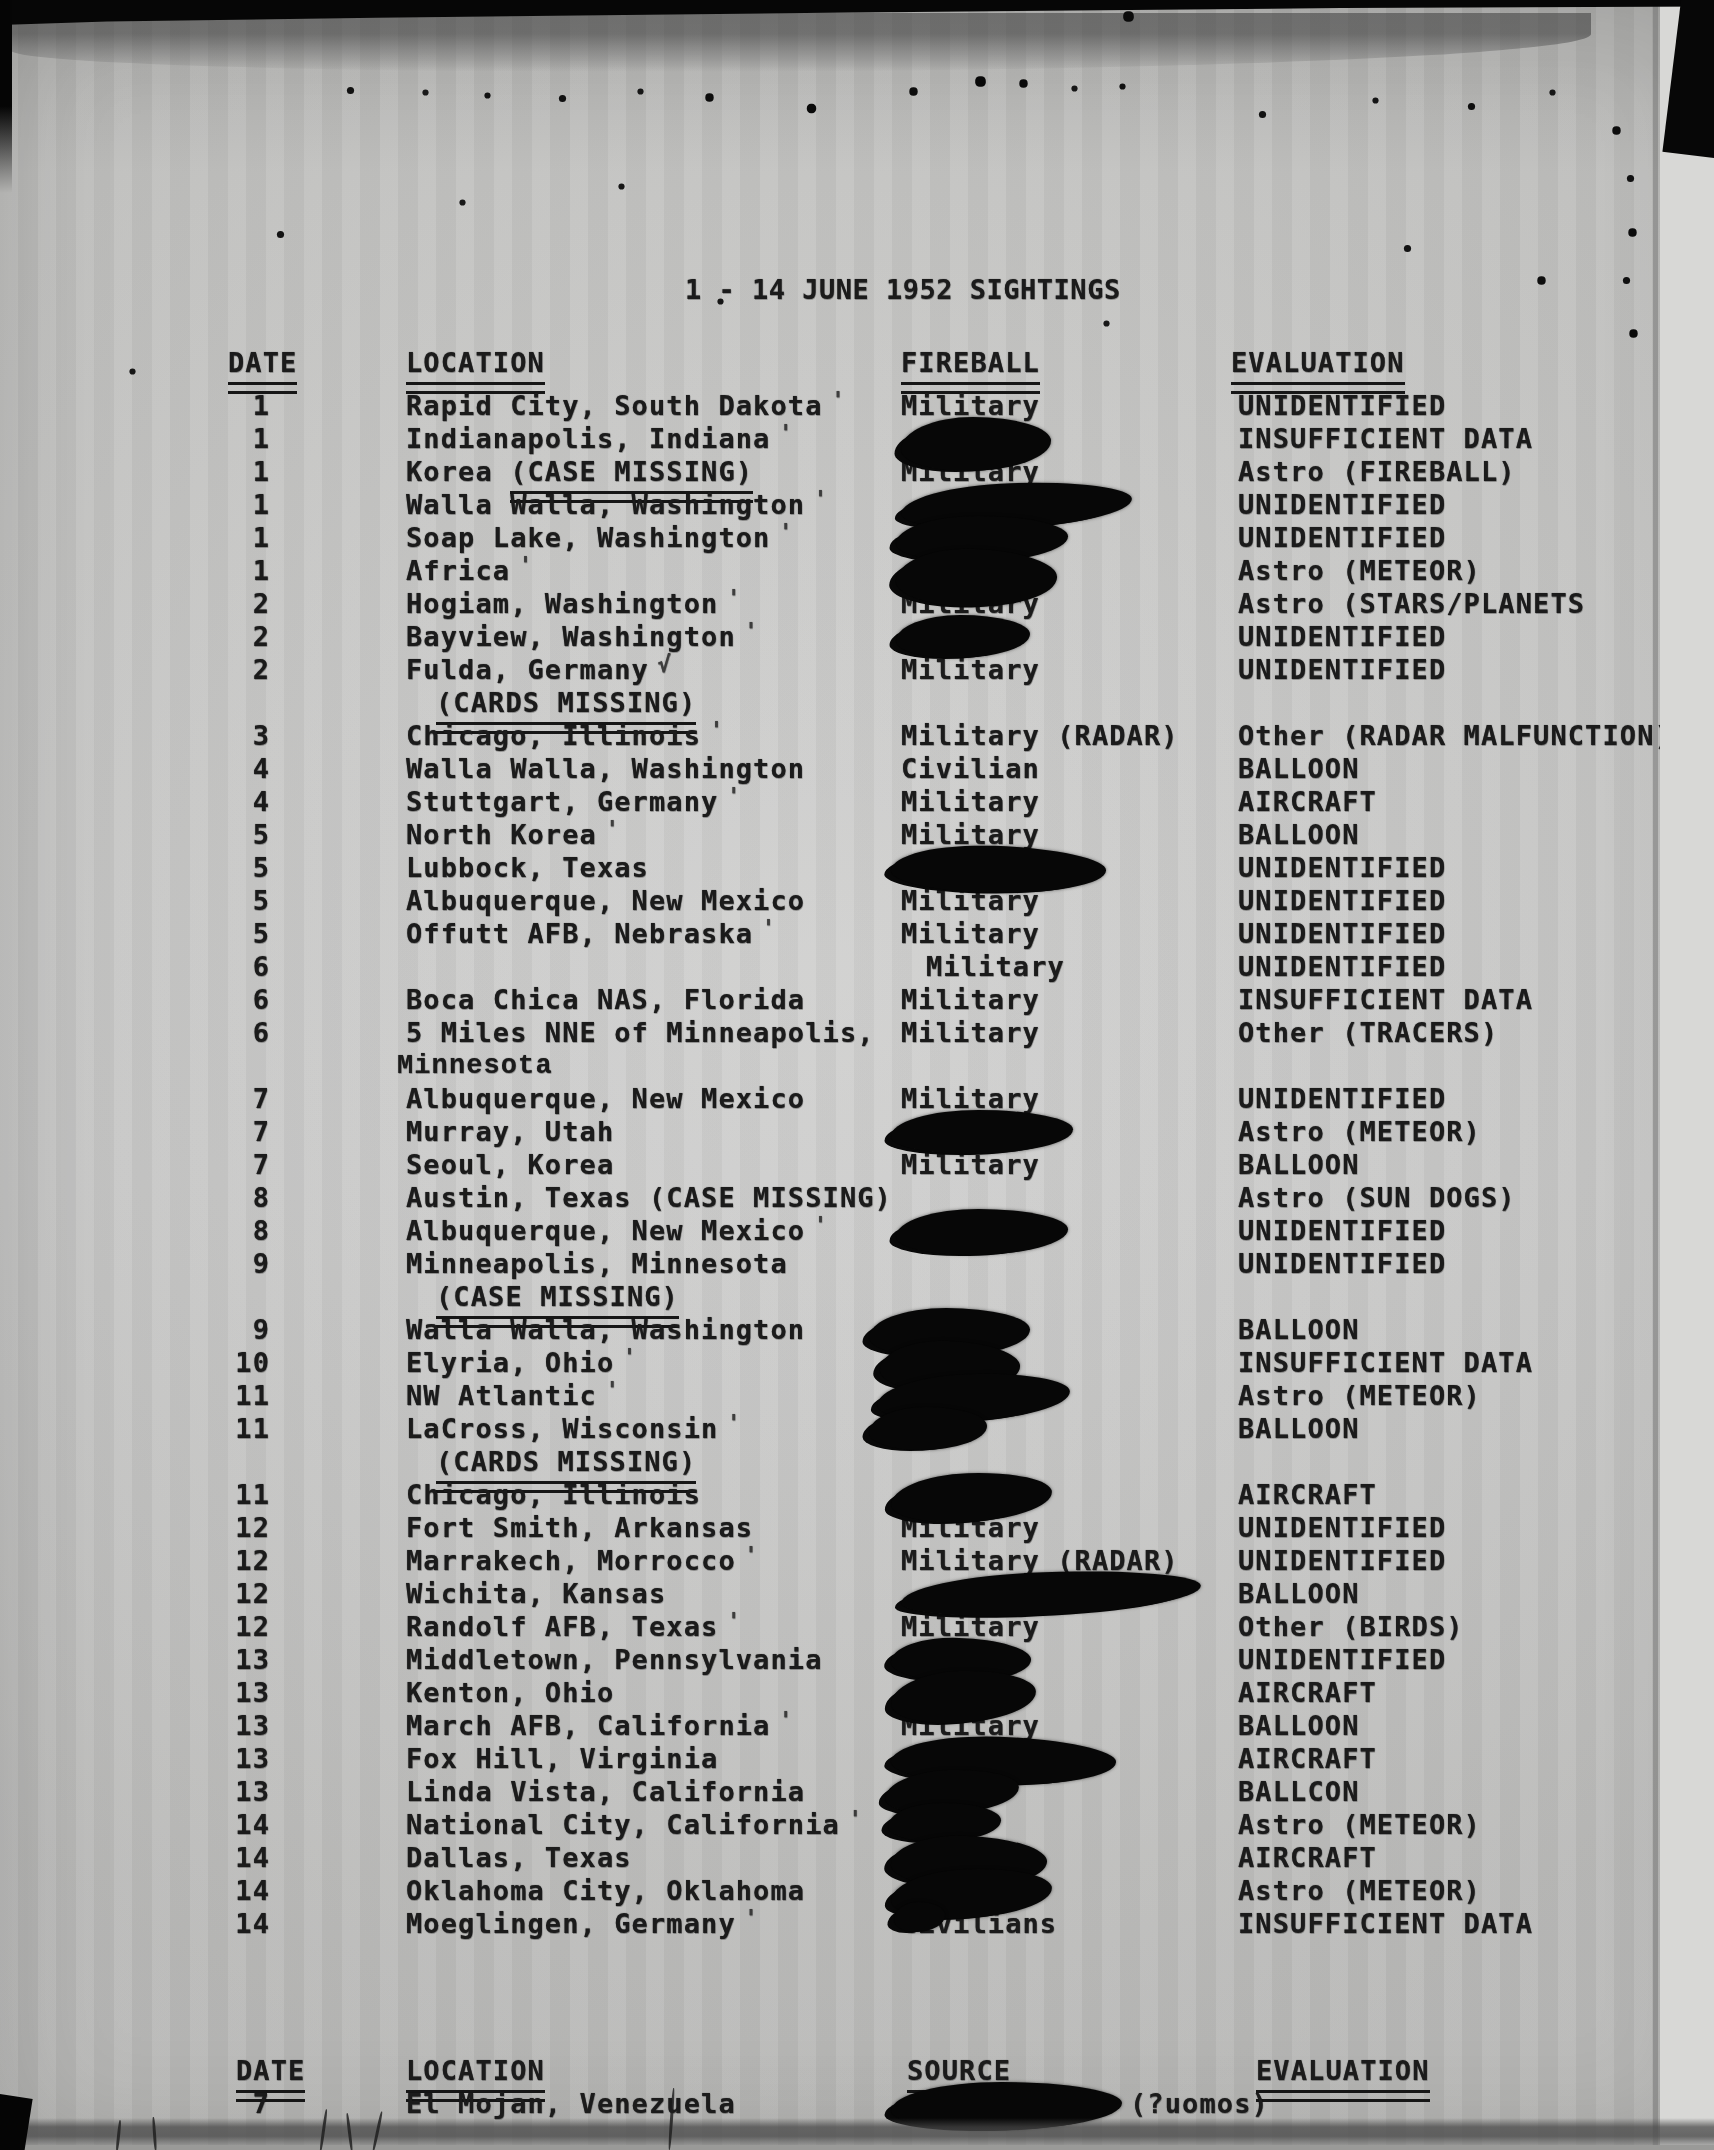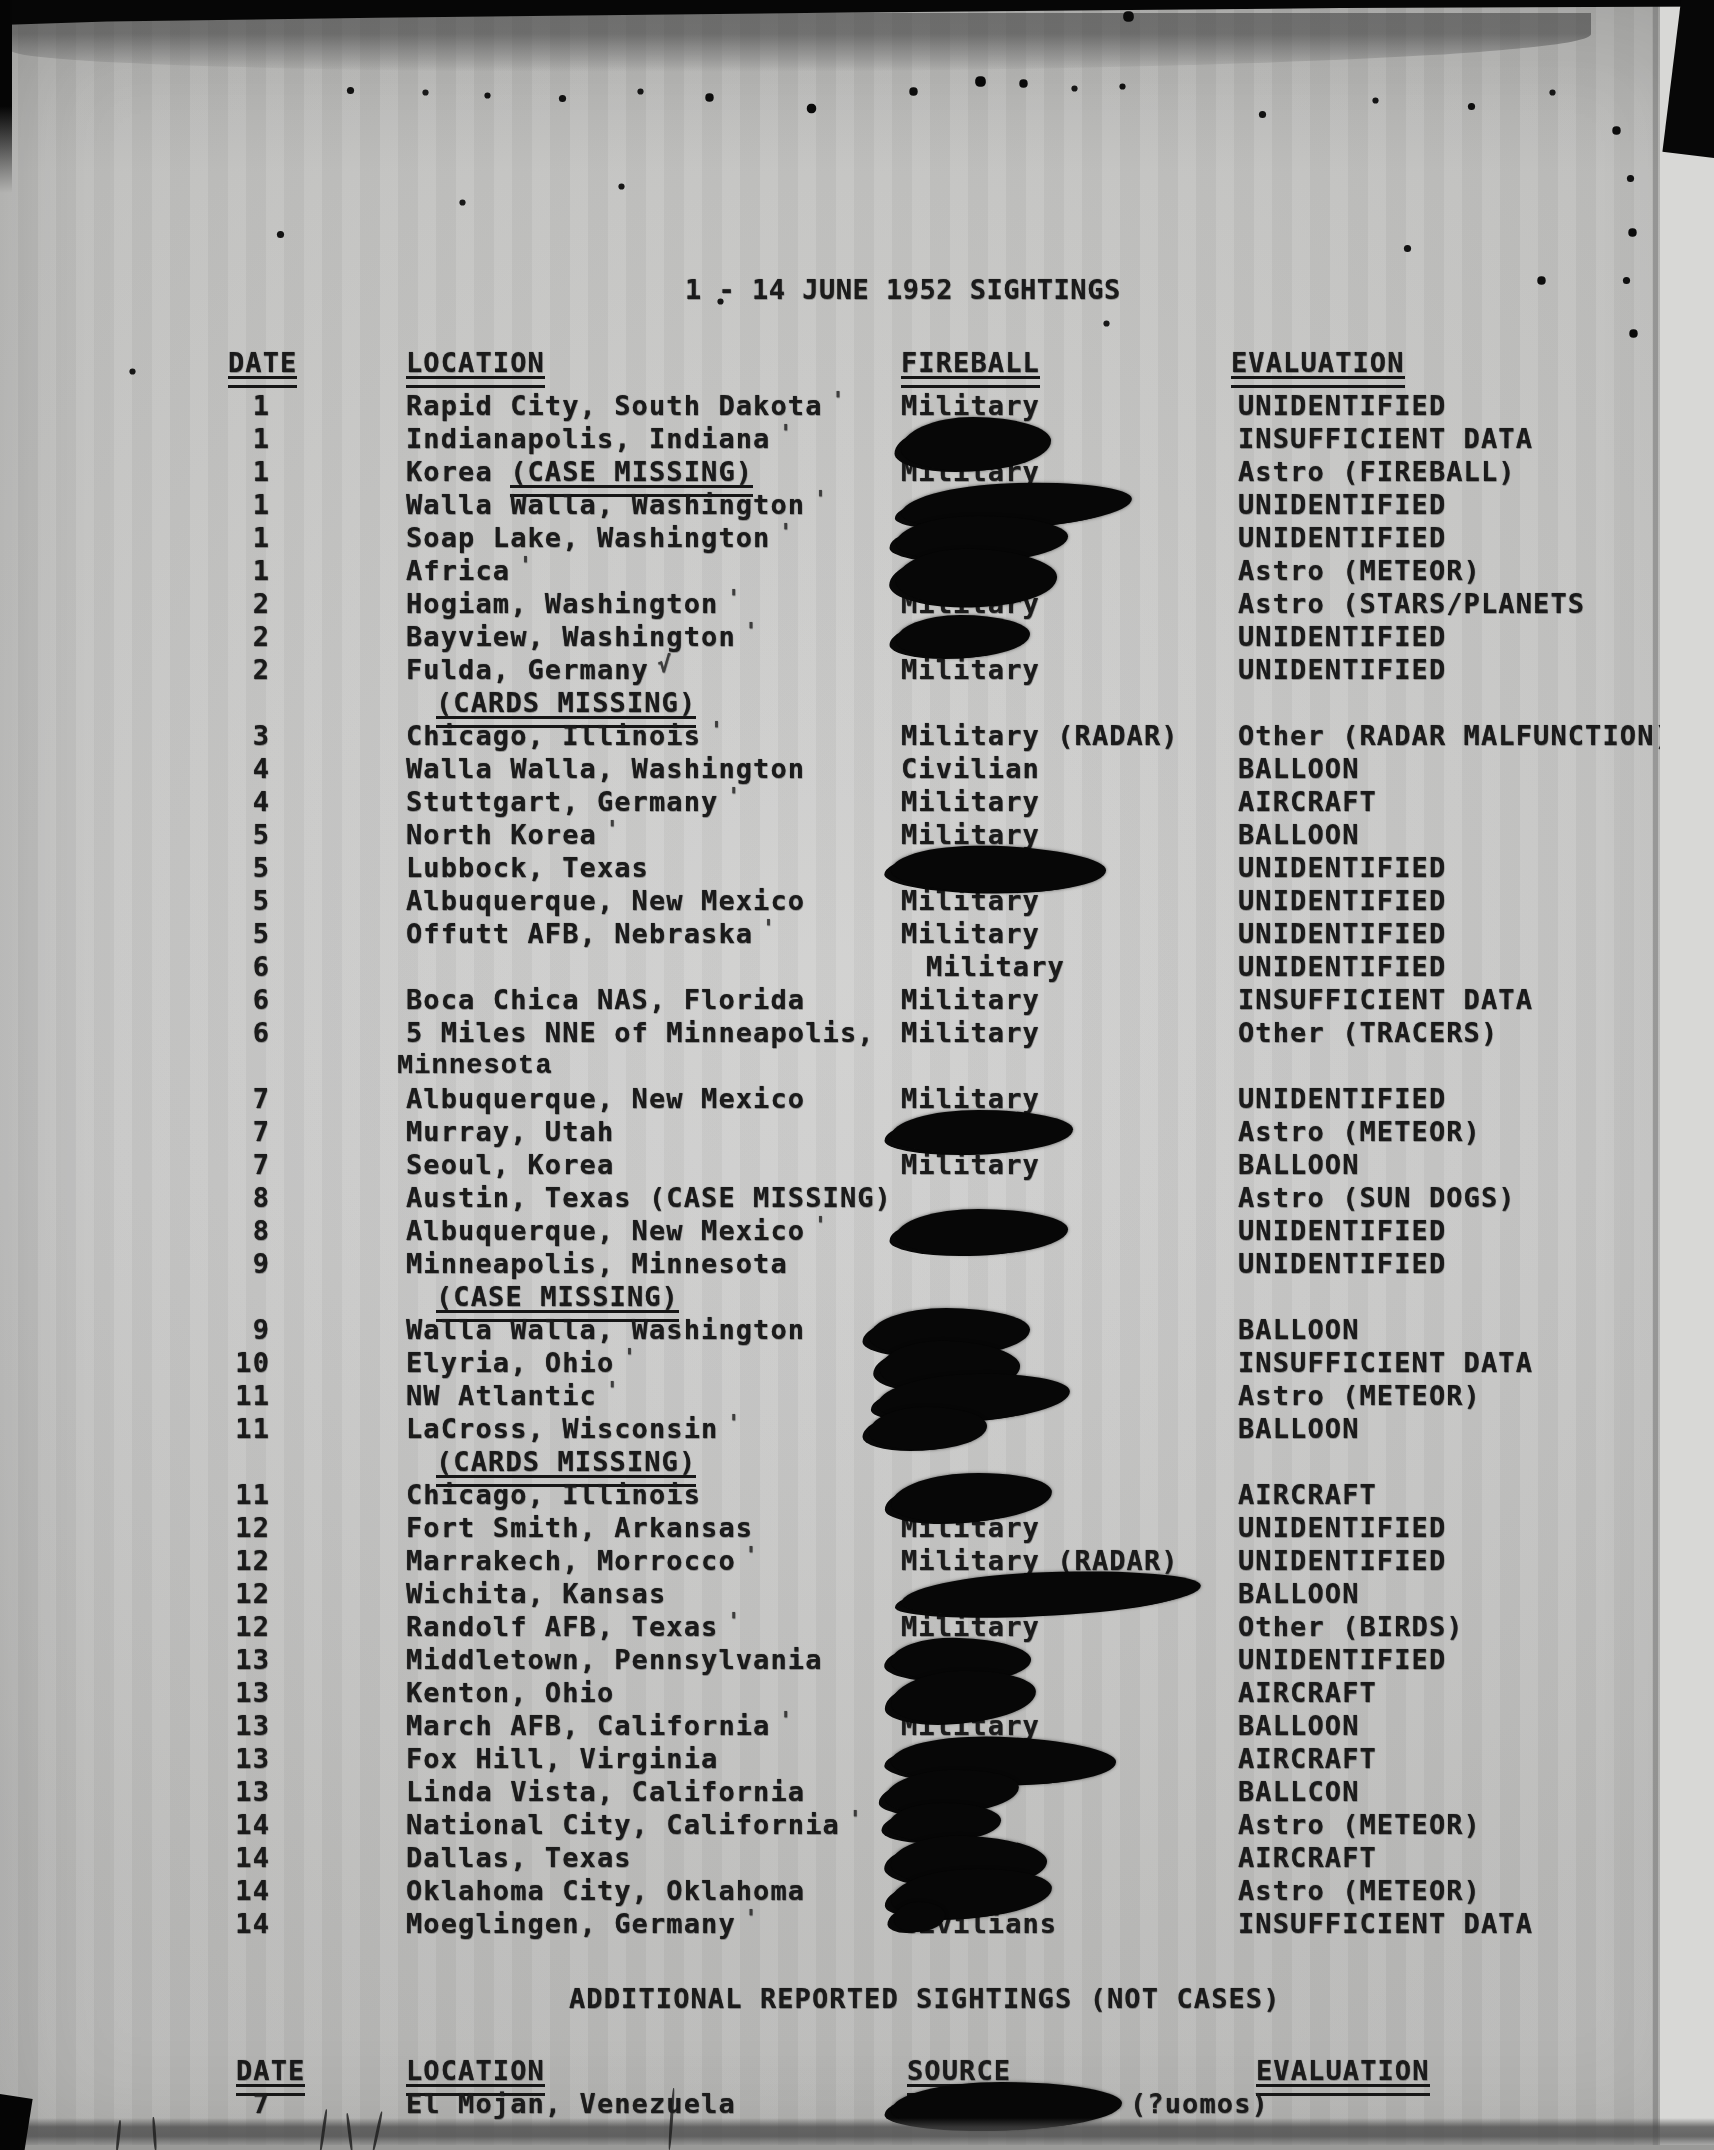--- a/index.html
+++ b/index.html
@@ -40,21 +40,21 @@
       620px 185px 0 1.6px #161616, 279px 233px 0 2.1px #131313, 461px 201px 0 1.6px #181818,
       719px 300px 0 1.6px #161616, 1105px 322px 0 1.6px #181818, 131px 370px 0 1.6px #161616;}
   .scrib{position:absolute;width:2.7px;background:#1d1d1d;border-radius:45%;opacity:.82;z-index:8;}
   
   .t{font-weight:bold;color:#1b1b1b;letter-spacing:1.1px;font-size:27px;line-height:30px;white-space:pre;
      text-shadow:0 0 1.1px rgba(10,10,10,.55), 0.5px 0.5px 0 rgba(25,25,25,.28);}
   .title{position:absolute;left:685px;top:275px;z-index:2;letter-spacing:0.5px;}
   .title2{position:absolute;left:569px;top:1984px;z-index:2;}
   .hdr-row{position:absolute;left:0;width:1715px;height:33px;z-index:2;}
   .hdr-row .t{position:absolute;top:0;}
-  .dblu{padding-bottom:7px;border-bottom:3.8px solid #161616;
+  .dblu{padding-bottom:13px;border-bottom:3.8px solid #161616;
     background:linear-gradient(#161616 0 0) no-repeat 0 calc(100% - 5.9px)/100% 3.2px;}
   .lines{position:absolute;left:0;width:1715px;z-index:2;}
   .line{position:relative;height:33px;}
   .cell{position:absolute;top:1.6px;}
   .c-date{left:225px;width:45px;text-align:right;}
   .c-loc{left:406px;}
   .c-obs{left:901px;}
   .c-eval{left:1238px;}
   .tick{font-weight:bold;font-size:22.5px;opacity:.8;position:relative;top:-6.4px;margin-left:8.6px;}
   .blob{position:absolute;top:-4.8px;background:#070707;z-index:3;
@@ -75,21 +75,20 @@
   <div class="right-margin"></div>
   <div class="specks"></div>
   <div class="scrib" style="left:117px;top:2120px;height:32px;transform:rotate(6deg)"></div>
   <div class="scrib" style="left:153px;top:2117px;height:34px;transform:rotate(-4deg)"></div>
   <div class="scrib" style="left:322px;top:2109px;height:43px;transform:rotate(8deg)"></div>
   <div class="scrib" style="left:348px;top:2113px;height:39px;transform:rotate(-7deg)"></div>
   <div class="scrib" style="left:376px;top:2111px;height:41px;transform:rotate(12deg)"></div>
   <div class="scrib" style="left:670px;top:2088px;height:62px;transform:rotate(4deg)"></div>
 
   <div class="t title">1 - 14 JUNE 1952 SIGHTINGS</div>
-  <div class="t title2">ADDITIONAL REPORTED SIGHTINGS (NOT CASES)</div>
 
   <div class="hdr-row" style="top:348px">
     <span class="t dblu" style="left:228px">DATE</span>
     <span class="t dblu" style="left:406px">LOCATION</span>
     <span class="t dblu" style="left:901px">FIREBALL</span>
     <span class="t dblu" style="left:1231px">EVALUATION</span>
   </div>
 
   <div class="lines" id="main-lines" style="top:389px">
       <div class="line">

